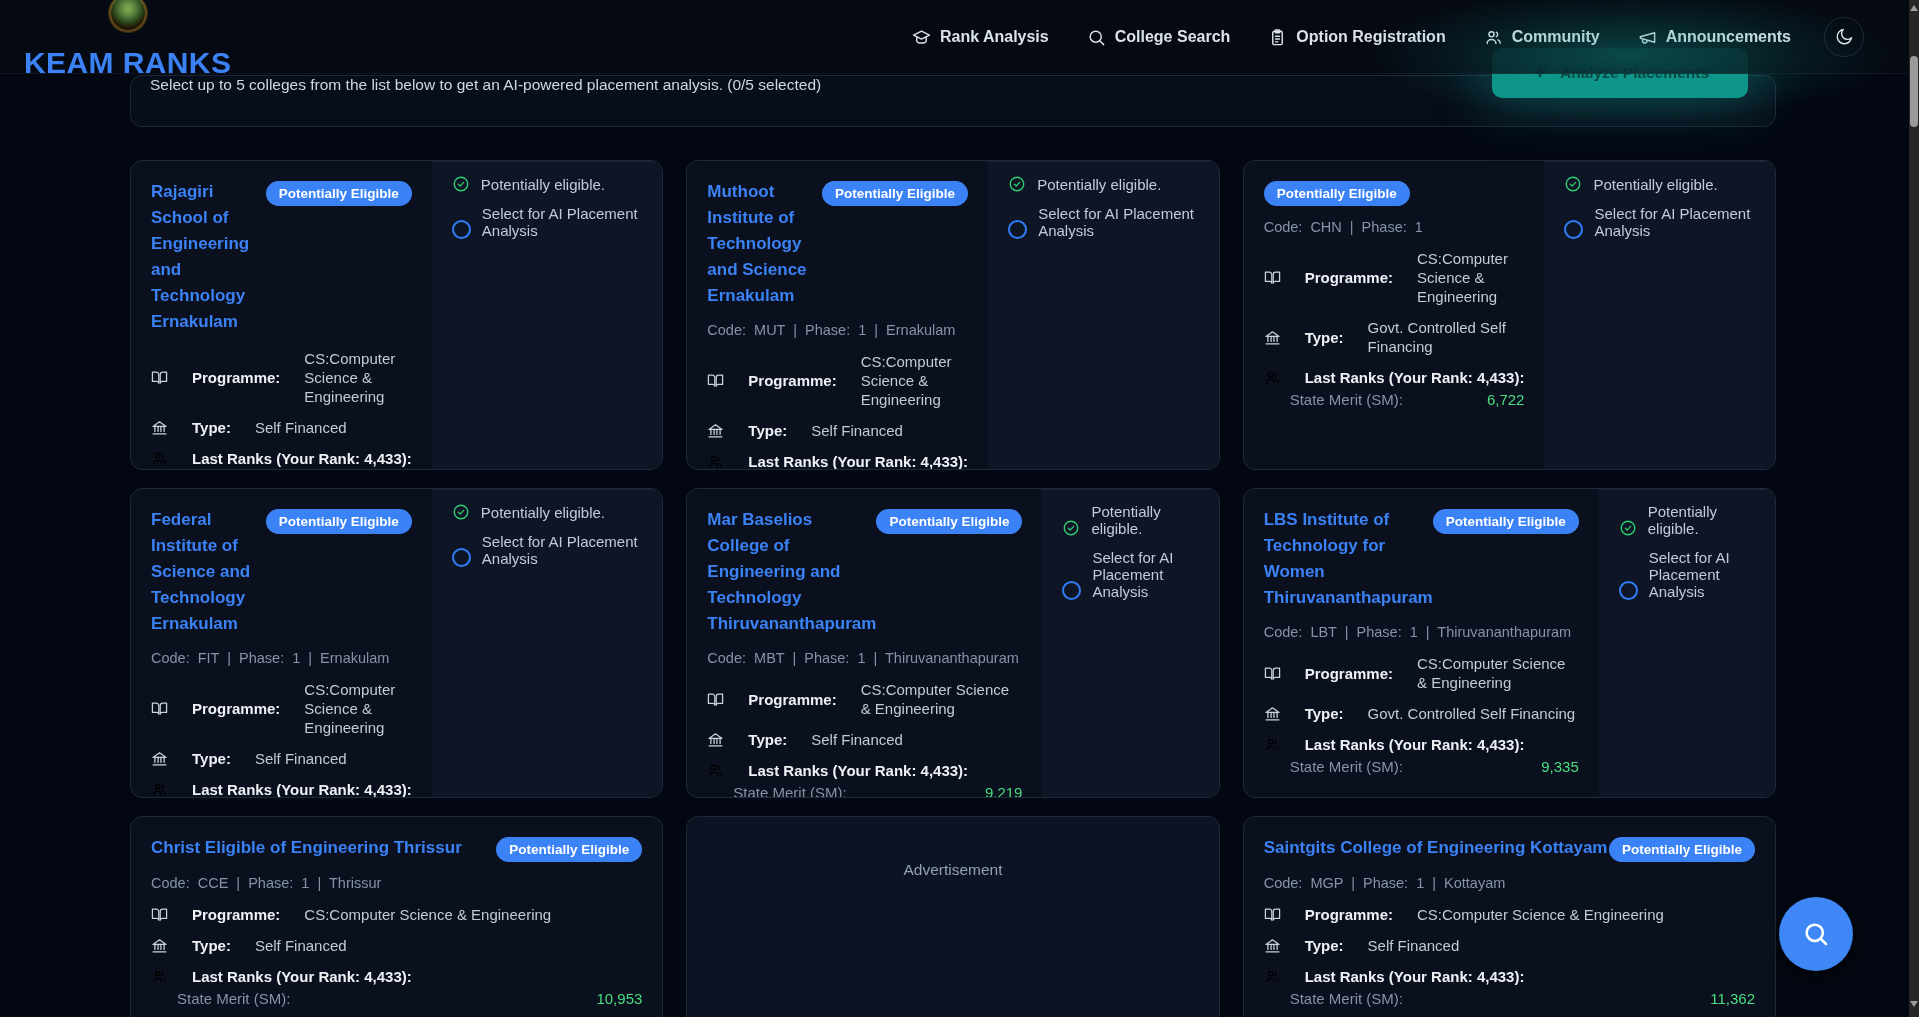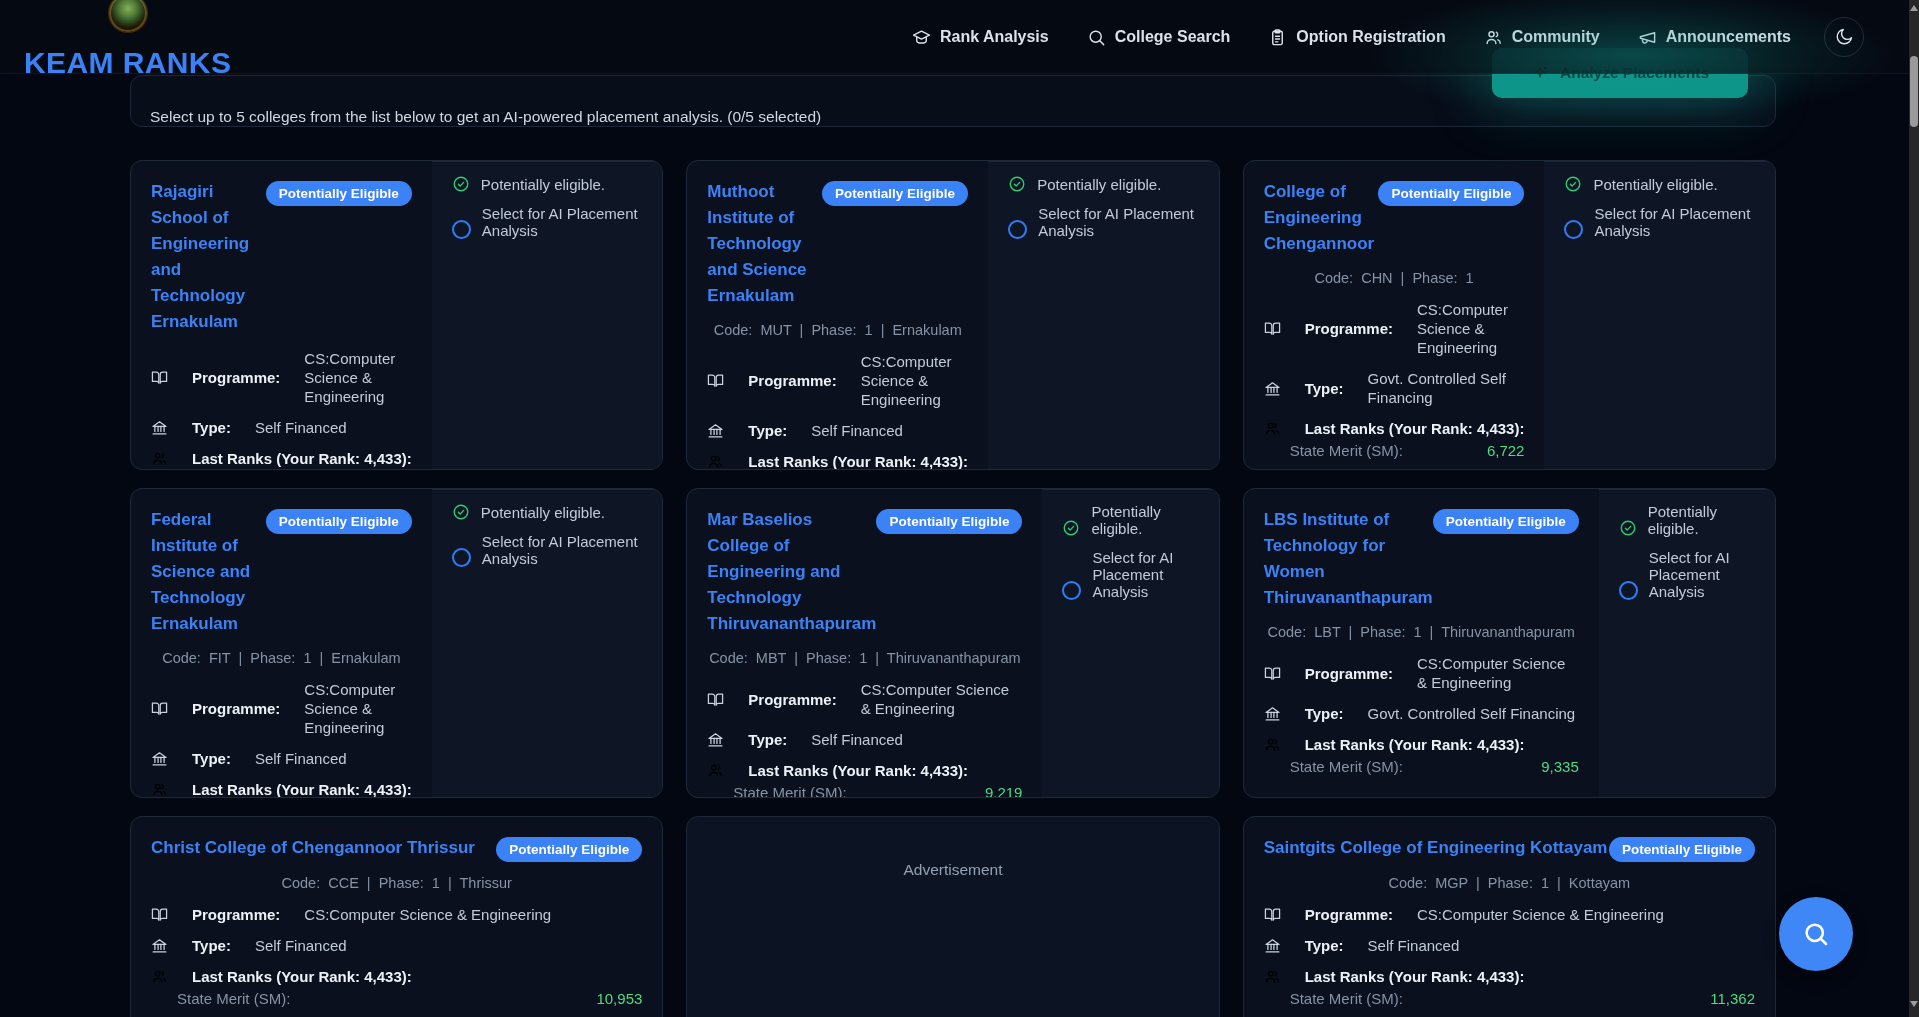--- a/index.html
+++ b/index.html
@@ -37,21 +37,21 @@
   .theme-btn svg { width:20px; height:20px; }
   .teal-glow {
     position:absolute; left:1370px; top:-10px; width:520px; height:130px; z-index:31; pointer-events:none;
     background:radial-gradient(ellipse at center, rgba(17,158,147,0.34) 0%, rgba(17,158,147,0.10) 48%, transparent 72%);
   }
 
   
   .banner {
     position:absolute; left:130px; top:75px; width:1646px; height:52px;
     background:#070d19; border:1px solid #1d2737; border-radius:12px; z-index:1;
-    display:flex; align-items:flex-end;
+    display:flex; align-items:flex-start;
   }
   .banner-text { margin-left:19px; color:#cfd8e3; font-size:15.5px; }
   .analyze-btn {
     position:absolute; left:1492px; top:48px; width:256px; height:50px; z-index:10;
     background:#0d9488; border:none; border-radius:10px;
     display:flex; align-items:center; justify-content:center; gap:11px;
     color:#07332e; font-size:15.5px; font-weight:700; font-family:inherit;
     box-shadow:0 0 55px 10px rgba(20,184,166,0.28); cursor:pointer;
   }
   .analyze-btn svg { width:18px; height:18px; }
@@ -66,21 +66,21 @@
     background:#0a101d; border:1px solid #1e2a3a; border-radius:12px;
     display:flex; flex-direction:row; overflow:hidden;
   }
   .card-body { padding:18px 20px 0 20px; flex:1; }
   .card-head { display:flex; justify-content:space-between; align-items:flex-start; }
   .college-title { color:#3b82f6; font-size:17px; line-height:26px; font-weight:700; max-width:345px; cursor:pointer; }
   .badge {
     background:#3b82f6; color:#ffffff; font-size:13.5px; font-weight:700;
     padding:5px 13px; border-radius:999px; white-space:nowrap; margin-top:2px;
   }
-  .meta { margin-top:13px; color:#8593a6; font-size:14.5px; word-spacing:4px;text-align:center; }
+  .meta { margin-top:13px; color:#8593a6; font-size:14.5px; word-spacing:4px; }
   .info { margin-top:14px; }
   .info-row { display:flex; align-items:center; gap:24px; font-size:15px; line-height:19px; margin-bottom:12px; }
   .info-row svg { width:17px; height:17px; flex:none; }
   .lbl { font-weight:700; color:#eef2f7; white-space:nowrap; }
   .val { color:#c2cbd8; }
   .rank-row { margin-top:6px; margin-bottom:4px; }
   .sm-row { display:flex; justify-content:space-between; align-items:center; padding-left:26px; font-size:15px; line-height:18px; }
   .sm-label { color:#8593a6; }
   .sm-value { color:#4ade80; font-weight:400; }
   .card-foot { border-top:1px solid #1c2636; background:#0e1626; padding:13px 20px 15px 20px; }
@@ -319,21 +319,20 @@
       <div class="foot-row">
         <span class="radio"></span>
         <span class="select-label">Select for AI Placement Analysis</span>
       </div>
     </div>
   </div>
 
   <div class="card">
     <div class="card-body">
       <div class="card-head">
-        <a class="college-title">College of Engineering Chengannoor</a>
         <span class="badge">Potentially Eligible</span>
       </div>
       <div class="meta">Code: CHN | Phase: 1</div>
       <div class="info">
         <div class="info-row">
           <span class="row-ic">
               <svg viewBox="0 0 24 24" fill="none" stroke="#c9d3df" stroke-width="1.8" stroke-linecap="round" stroke-linejoin="round">
                 <path d="M2 4.5h5.5A3.5 3.5 0 0111 8v12a3 3 0 00-3-2.5H2z"></path>
                 <path d="M22 4.5h-5.5A3.5 3.5 0 0013 8v12a3 3 0 013-2.5h6z"></path>
               </svg>
@@ -571,21 +570,21 @@
       <div class="foot-row">
         <span class="radio"></span>
         <span class="select-label">Select for AI Placement Analysis</span>
       </div>
     </div>
   </div>
 
   <div class="card">
     <div class="card-body">
       <div class="card-head">
-        <a class="college-title">Christ College of Chengannoor Thrissur</a>
+        <a class="college-title">Christ Eligible of Engineering Thrissur</a>
         <span class="badge">Potentially Eligible</span>
       </div>
       <div class="meta">Code: CCE | Phase: 1 | Thrissur</div>
       <div class="info">
         <div class="info-row">
           <span class="row-ic">
               <svg viewBox="0 0 24 24" fill="none" stroke="#c9d3df" stroke-width="1.8" stroke-linecap="round" stroke-linejoin="round">
                 <path d="M2 4.5h5.5A3.5 3.5 0 0111 8v12a3 3 0 00-3-2.5H2z"></path>
                 <path d="M22 4.5h-5.5A3.5 3.5 0 0013 8v12a3 3 0 013-2.5h6z"></path>
               </svg>

